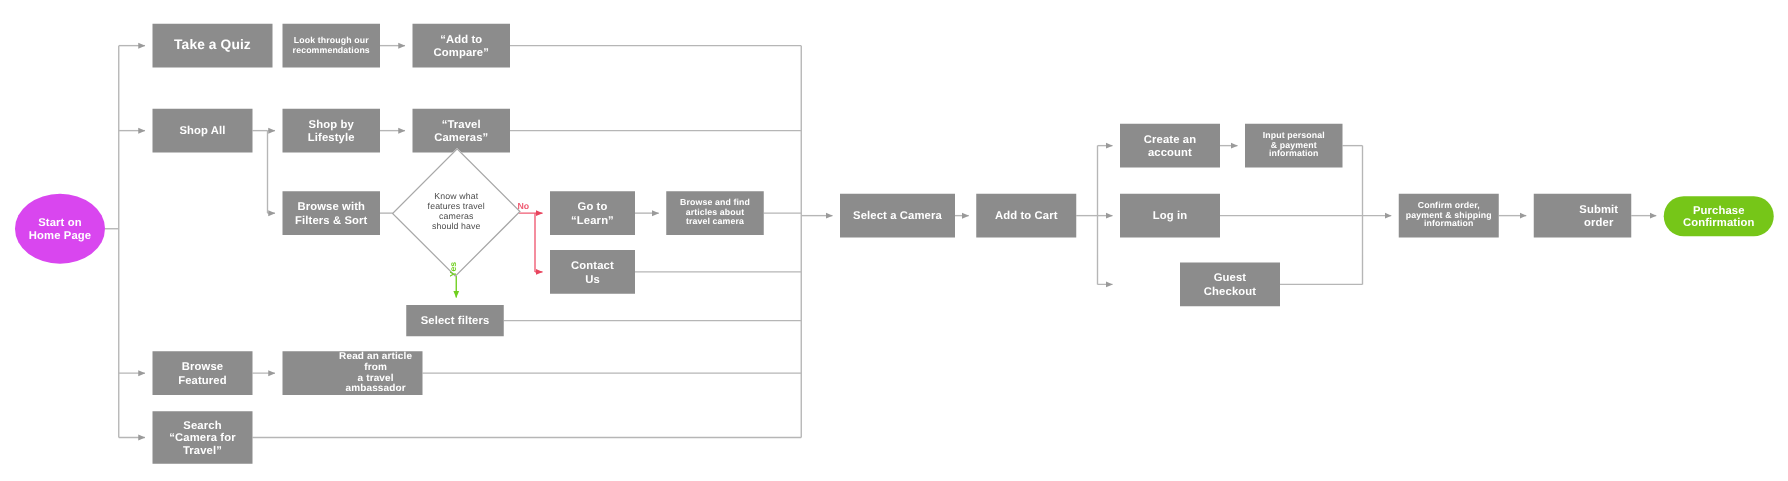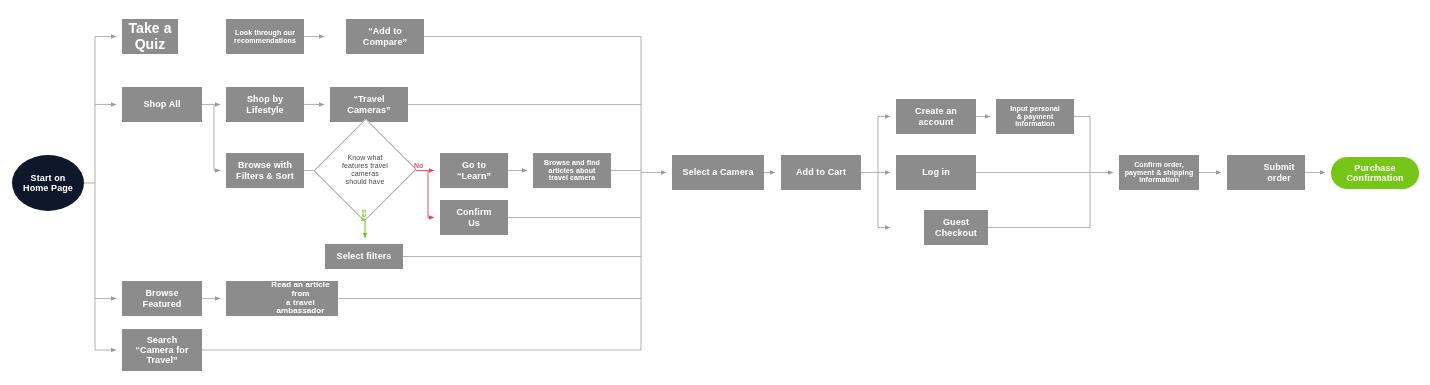--- a/index.html
+++ b/index.html
@@ -37,21 +37,21 @@
     font-weight: bold;
     line-height: 1.12;
     letter-spacing: 0.1px;
     padding: 1px 3px;
     z-index: 3;
   }
   .node.process {
     background: #8c8c8c;
   }
   .node.terminal-start {
-    background: #0f172a;
+    background: #d946ef;
     border-radius: 50%;
   }
   .node.terminal-end {
     background: #76c618;
     border-radius: 999px;
   }
   .node.decision {
     background: transparent;
     color: #4a4a4a;
     font-weight: normal;
@@ -163,28 +163,28 @@
       <path d="M1199,172.5 L1221,172.5" marker-end="url(#ar-gray)"></path>
       <path d="M1305,172.5 L1325,172.5" marker-end="url(#ar-gray)"></path>
     </g>
   </svg>
 
   <div id="nodes-layer">
       <div class="node terminal-start" style="left: 12px; top: 155px; width: 72px; height: 56px; font-size: 9px;">
         <span class="label">Start on
 Home Page</span>
       </div>
-      <div class="node process" style="left: 122px; top: 19px; width: 56px; height: 35px; font-size: 14px;">
+      <div class="node process" style="left: 122px; top: 19px; width: 96px; height: 35px; font-size: 11px;">
         <span class="label">Take a Quiz</span>
       </div>
       <div class="node process" style="left: 226px; top: 19px; width: 78px; height: 35px; font-size: 7px;">
         <span class="label">Look through our
 recommendations</span>
       </div>
-      <div class="node process" style="left: 330px; top: 19px; width: 78px; height: 35px; font-size: 9px; margin-left: 16px;">
+      <div class="node process" style="left: 330px; top: 19px; width: 78px; height: 35px; font-size: 9px;">
         <span class="label">“Add to
 Compare”</span>
       </div>
       <div class="node process" style="left: 122px; top: 87px; width: 80px; height: 35px; font-size: 9px;">
         <span class="label">Shop All</span>
       </div>
       <div class="node process" style="left: 226px; top: 87px; width: 78px; height: 35px; font-size: 9px; text-align: center;">
         <span class="label">Shop by
 Lifestyle</span>
       </div>
@@ -206,21 +206,21 @@
       <div class="node process" style="left: 440px; top: 153px; width: 68px; height: 35px; font-size: 9px; align-items: center;">
         <span class="label">Go to
 “Learn”</span>
       </div>
       <div class="node process" style="left: 533px; top: 153px; width: 78px; height: 35px; font-size: 7px;">
         <span class="label">Browse and find
 articles about
 travel camera</span>
       </div>
       <div class="node process" style="left: 440px; top: 200px; width: 68px; height: 35px; font-size: 9px;">
-        <span class="label">Confirm
+        <span class="label">Contact
 Us</span>
       </div>
       <div class="node process" style="left: 325px; top: 244px; width: 78px; height: 25px; font-size: 9px;">
         <span class="label">Select filters</span>
       </div>
       <div class="node process" style="left: 122px; top: 281px; width: 80px; height: 35px; font-size: 9px;">
         <span class="label">Browse
 Featured</span>
       </div>
       <div class="node process" style="left: 226px; top: 281px; width: 112px; height: 35px; font-size: 8px; padding-left: 40px;">
@@ -243,21 +243,21 @@
 account</span>
       </div>
       <div class="node process" style="left: 996px; top: 99px; width: 78px; height: 35px; font-size: 7px;">
         <span class="label">Input personal
 &amp; payment
 information</span>
       </div>
       <div class="node process" style="left: 896px; top: 155px; width: 80px; height: 35px; font-size: 9px;">
         <span class="label">Log in</span>
       </div>
-      <div class="node process" style="left: 924px; top: 210px; width: 64px; height: 35px; font-size: 9px;">
+      <div class="node process" style="left: 944px; top: 210px; width: 80px; height: 35px; font-size: 9px;">
         <span class="label">Guest
 Checkout</span>
       </div>
       <div class="node process" style="left: 1119px; top: 155px; width: 80px; height: 35px; font-size: 7px;">
         <span class="label">Confirm order,
 payment &amp; shipping
 information</span>
       </div>
       <div class="node process" style="left: 1227px; top: 155px; width: 78px; height: 35px; font-size: 9px; padding-left: 29px;">
         <span class="label">Submit

